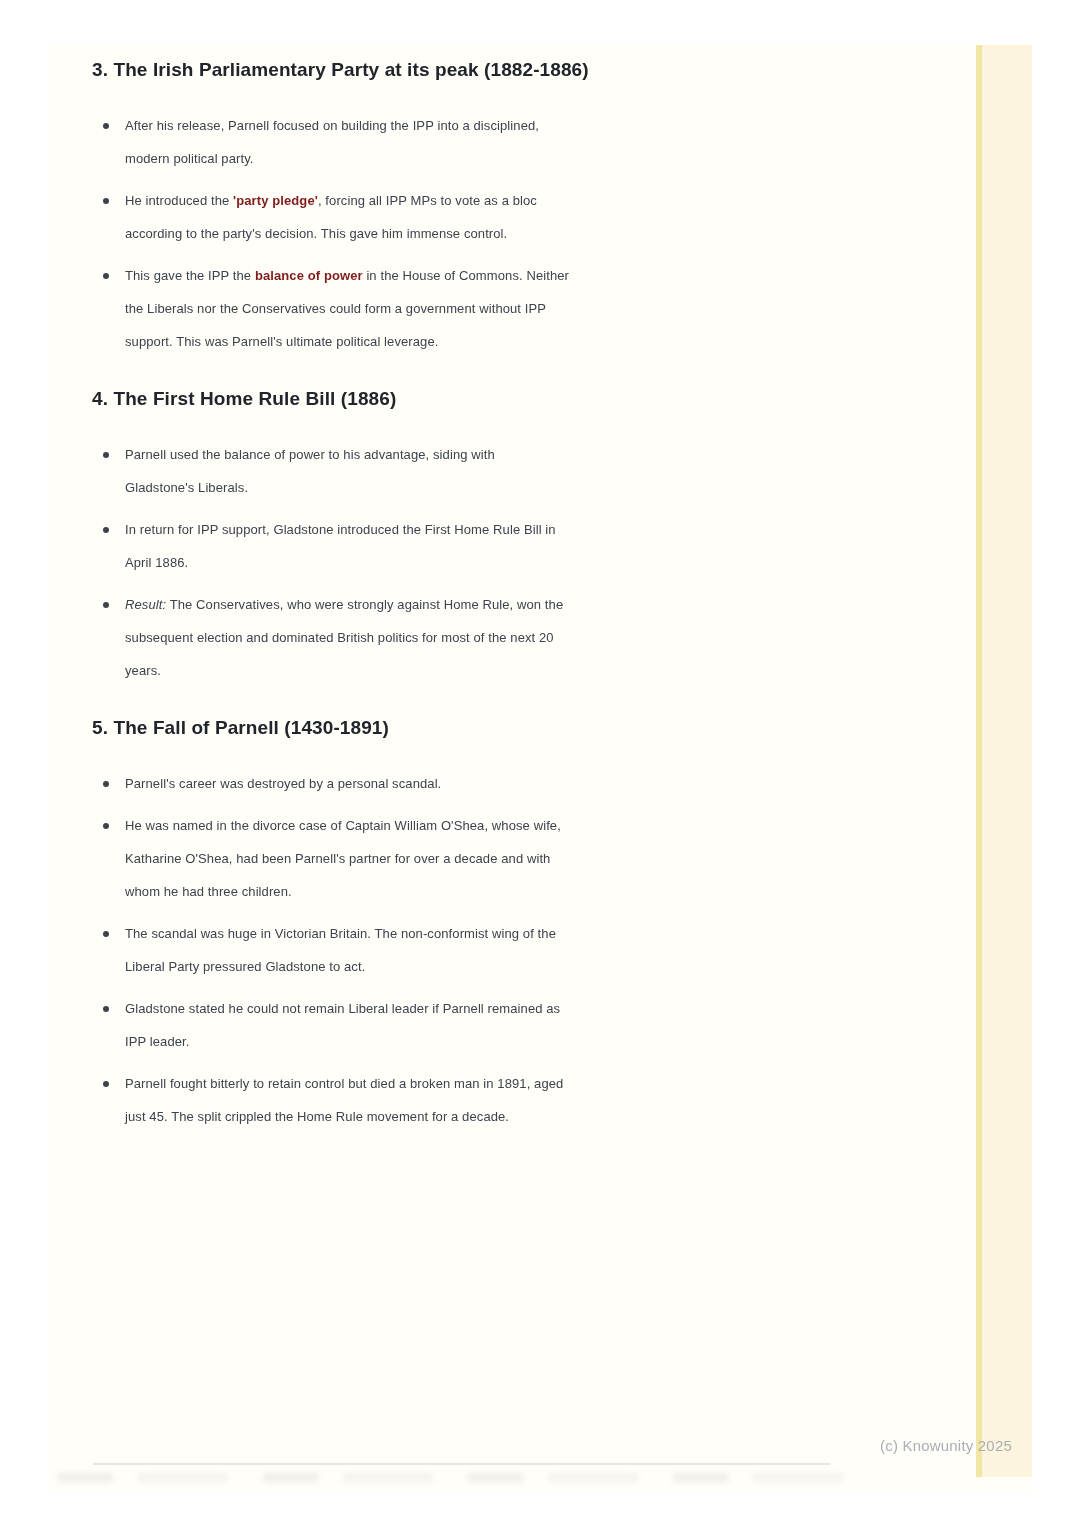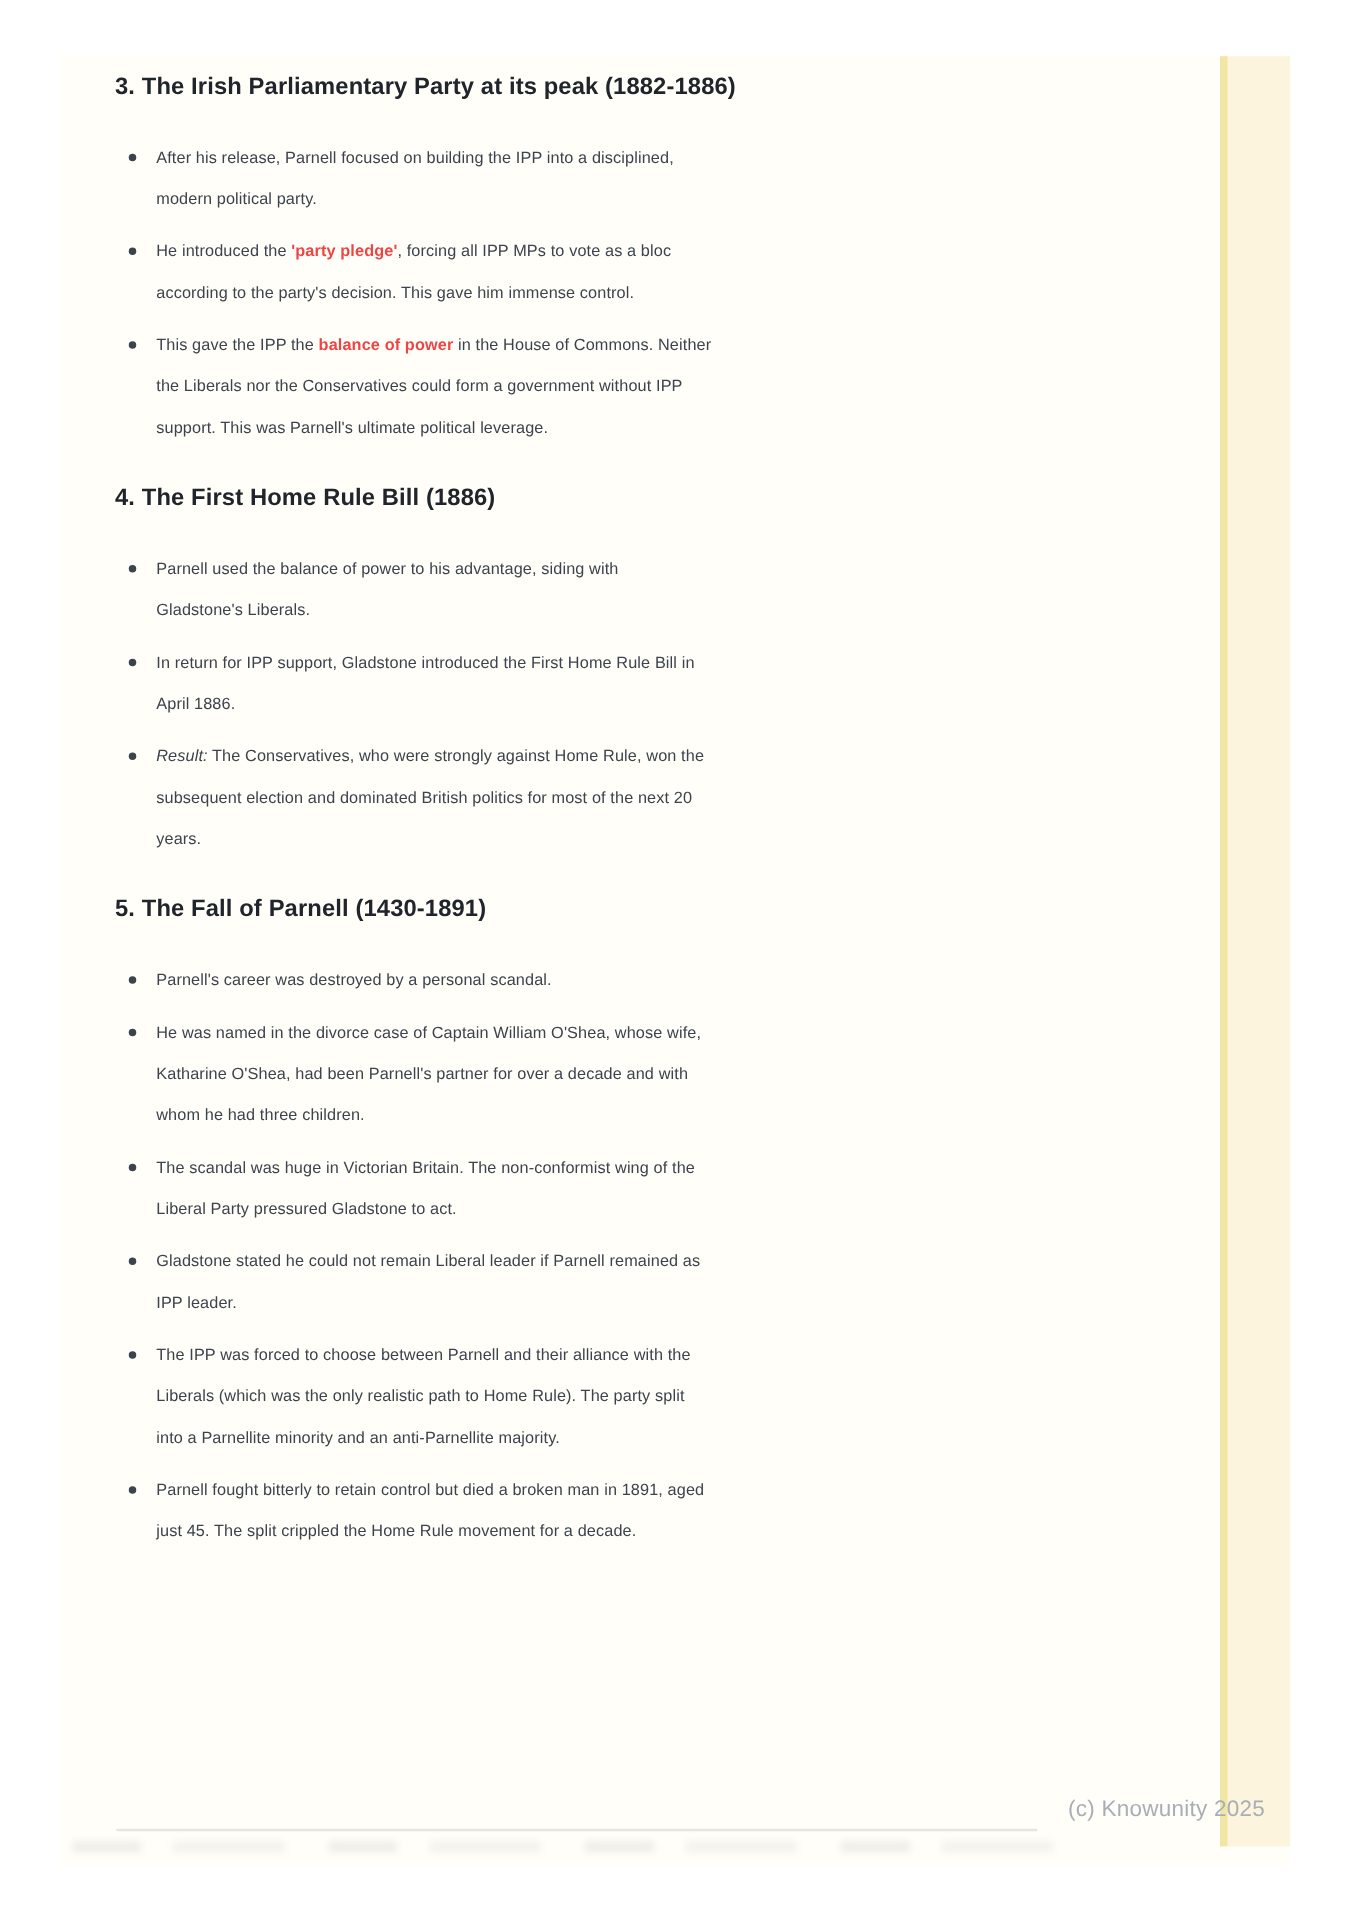--- a/index.html
+++ b/index.html
@@ -61,21 +61,21 @@
     letter-spacing: 0.1px;
   }
   ul.bullets li::before {
     content: "";
     position: absolute;
     left: 11px; top: 14px;
     width: 6px; height: 6px;
     border-radius: 50%;
     background: #3c434d;
   }
-  ul.bullets li strong { font-weight: 700; color: #ef4444; }
+  ul.bullets li strong { font-weight: 700; color: #7f1d1d; }
   ul.bullets li em { font-style: italic; }
 
   .divider {
     position: absolute;
     left: 45px; top: 1418px;
     width: 737px; height: 2px;
     background: #e5e5e1;
     border-radius: 1px;
   }
 
@@ -89,21 +89,21 @@
       rgba(150,150,148,0.0) 55px 80px,
       rgba(150,150,148,0.15) 80px 170px,
       rgba(150,150,148,0.0) 170px 205px);
     filter: blur(3px);
     opacity: 0.7;
   }
 
   .watermark {
     position: absolute;
     top: 1437px; right: 68px;
-    font-size: 18px;
+    font-size: 15px;
     color: #a9aeb6;
     letter-spacing: 0.2px;
     z-index: 5;
   }
 </style>
 </head>
 <body>
 
 <div class="canvas">
 
@@ -143,23 +143,20 @@
         <h2 class="section-heading">5. The Fall of Parnell (1430-1891)</h2>
         <ul class="bullets">
           <li><span>Parnell's career was destroyed by a personal scandal.</span></li>
           <li><span>He was named in the divorce case of Captain William O'Shea, whose wife,
 Katharine O'Shea, had been Parnell's partner for over a decade and with
 whom he had three children.</span></li>
           <li><span>The scandal was huge in Victorian Britain. The non-conformist wing of the
 Liberal Party pressured Gladstone to act.</span></li>
           <li><span>Gladstone stated he could not remain Liberal leader if Parnell remained as
 IPP leader.</span></li>
-          <li><span>The IPP was forced to choose between Parnell and their alliance with the
-Liberals (which was the only realistic path to Home Rule). The party split
-into a Parnellite minority and an anti-Parnellite majority.</span></li>
           <li><span>Parnell fought bitterly to retain control but died a broken man in 1891, aged
 just 45. The split crippled the Home Rule movement for a decade.</span></li>
         </ul>
       </section>
 
     </div>
 
     <div class="divider"></div>
     <div class="smudge"></div>
 

